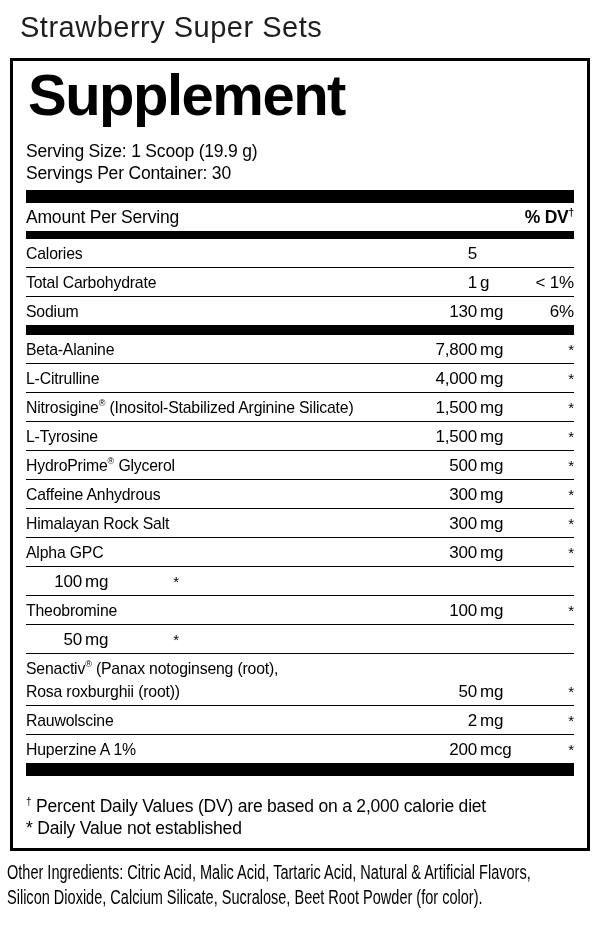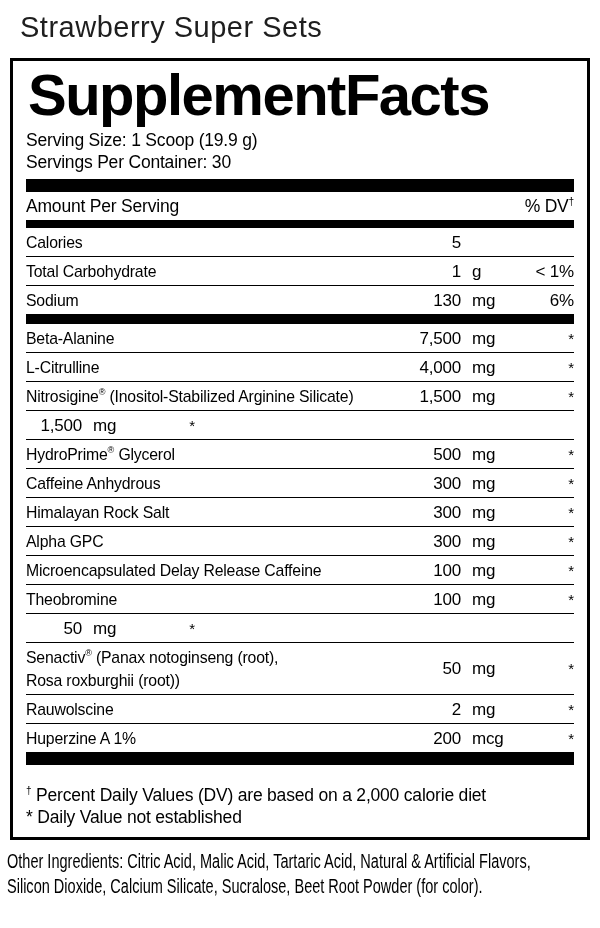--- a/index.html
+++ b/index.html
@@ -25,39 +25,39 @@
     background: #fff;
   }
 
   .sf-title {
     display: flex; justify-content: flex-start; align-items: baseline;
     font-weight: bold; font-size: 58px; line-height: 54px;
     letter-spacing: -1.5px; padding: 2px 2px 0 2px;
     white-space: nowrap;
   }
 
-  .serving { margin: 7px 0 6px 0; font-size: 17.5px; line-height: 22px; }
+  .serving { margin: 18px 0 6px 0; font-size: 17.5px; line-height: 22px; }
   .serving p { margin: 0; letter-spacing: -0.2px; }
 
   .bar { background: #000; width: 100%; }
   .bar-thick { height: 13px; }
   .bar-med   { height: 8px; }
   .bar-sod   { height: 10px; }
 
   .hdr-row {
     display: flex; justify-content: space-between; align-items: center;
     font-size: 17.5px; line-height: 28px; letter-spacing: -0.2px;
   }
-  .hdr-right { font-weight: normal; margin-left: 36px; }
+  .hdr-right { font-weight: bold; margin-left: 36px; }
 
   .rows { width: 100%; }
   .row {
-    display: flex; align-items: center;
+    display: flex; align-items: flex-end;
     border-bottom: 1.5px solid #000;
-    padding: 2.5px 0; font-size: 17px; letter-spacing: -0.2px; gap: 8px;
+    padding: 2.5px 0; font-size: 17px; letter-spacing: -0.2px;
   }
   .rows .row:last-child { border-bottom: none; }
   .row .name { flex: 1; min-width: 0; }
   .row .nm {
     display: inline-block; white-space: pre; line-height: 23px;
     transform: scaleX(0.93); transform-origin: 0 50%;
   }
   .row .amt  { width: 56px; text-align: right; line-height: 23px; }
   .row .unit { width: 45px; text-align: left; padding-left: 3px; line-height: 23px; }
   .row .dv   { width: 52px; text-align: right; line-height: 23px; }
@@ -78,21 +78,20 @@
 <body>
 
 <div class="page">
 
   <h1 class="flavor-title">Strawberry Super Sets</h1>
 
   <section class="facts-box">
 
     <div class="sf-title">
       <span>Supplement</span>
-      <span>Facts</span>
     </div>
 
     <div class="serving">
       <p>Serving Size: 1 Scoop (19.9 g)</p>
       <p>Servings Per Container: 30</p>
     </div>
 
     <div class="bar bar-thick"></div>
 
     <div class="hdr-row">
@@ -125,40 +124,41 @@
           <span class="dv">6%</span>
         </div>
       </div>
 
     <div class="bar bar-sod"></div>
 
     <div class="rows ingredients">
 
         <div class="row">
           <span class="name"><span class="nm">Beta-Alanine</span></span>
-          <span class="amt">7,500</span>
+          <span class="amt">7,800</span>
           <span class="unit">mg</span>
           <span class="dv dv-ast">*</span>
         </div>
 
         <div class="row">
           <span class="name"><span class="nm">L-Citrulline</span></span>
           <span class="amt">4,000</span>
           <span class="unit">mg</span>
           <span class="dv dv-ast">*</span>
         </div>
 
         <div class="row">
           <span class="name"><span class="nm">Nitrosigine<sup>®</sup> (Inositol-Stabilized Arginine Silicate)</span></span>
           <span class="amt">1,500</span>
           <span class="unit">mg</span>
           <span class="dv dv-ast">*</span>
         </div>
 
         <div class="row">
+          <span class="name"><span class="nm">L-Tyrosine</span></span>
           <span class="amt">1,500</span>
           <span class="unit">mg</span>
           <span class="dv dv-ast">*</span>
         </div>
 
         <div class="row">
           <span class="name"><span class="nm">HydroPrime<sup>®</sup> Glycerol</span></span>
           <span class="amt">500</span>
           <span class="unit">mg</span>
           <span class="dv dv-ast">*</span>
@@ -179,21 +179,20 @@
         </div>
 
         <div class="row">
           <span class="name"><span class="nm">Alpha GPC</span></span>
           <span class="amt">300</span>
           <span class="unit">mg</span>
           <span class="dv dv-ast">*</span>
         </div>
 
         <div class="row">
-          <span class="name"><span class="nm">Microencapsulated Delay Release Caffeine</span></span>
           <span class="amt">100</span>
           <span class="unit">mg</span>
           <span class="dv dv-ast">*</span>
         </div>
 
         <div class="row">
           <span class="name"><span class="nm">Theobromine</span></span>
           <span class="amt">100</span>
           <span class="unit">mg</span>
           <span class="dv dv-ast">*</span>

